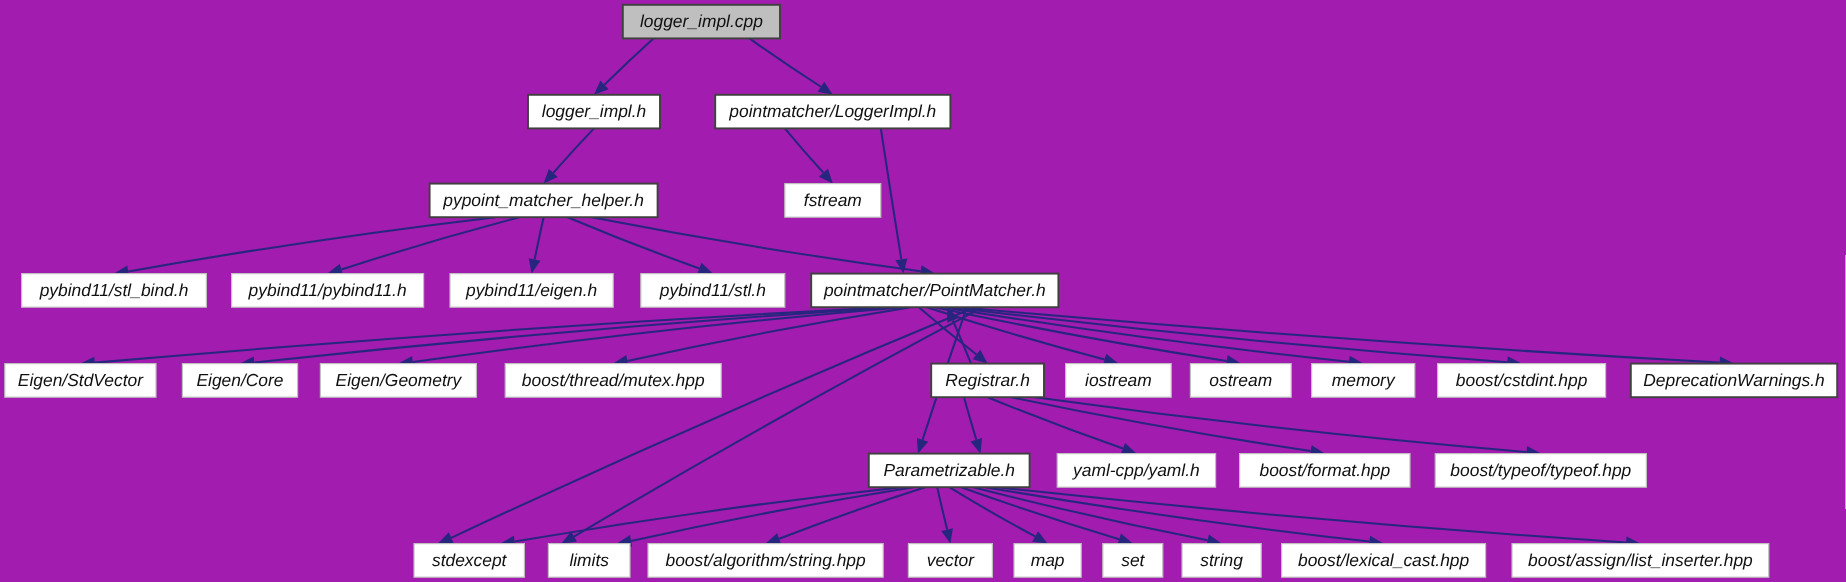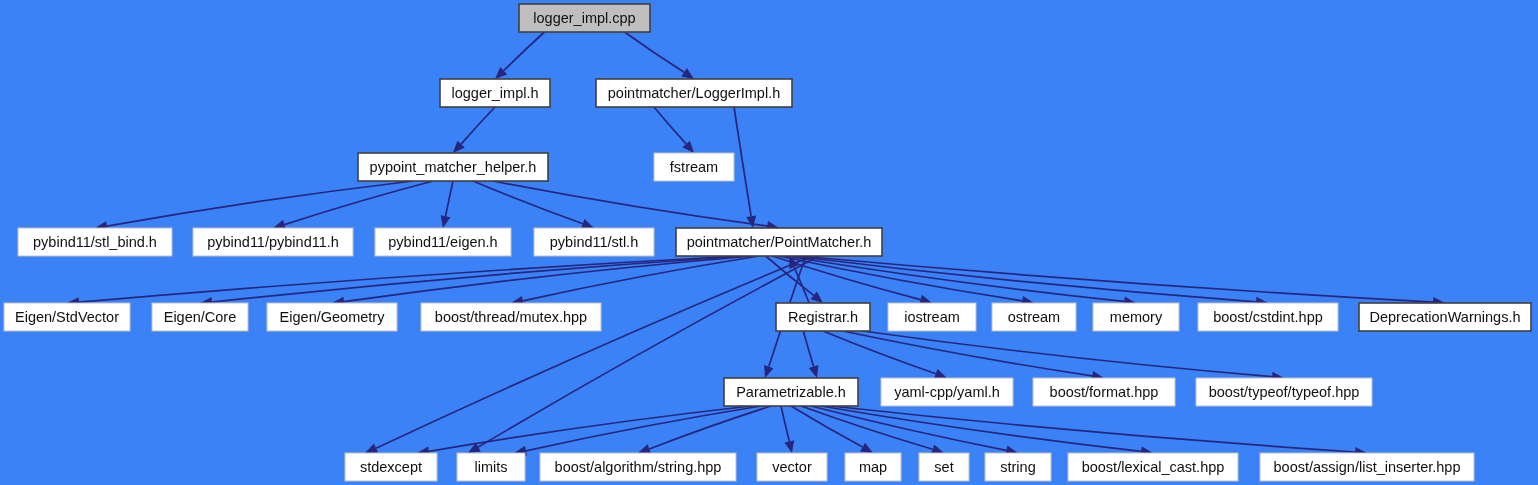--- a/index.html
+++ b/index.html
@@ -10,21 +10,22 @@
   body {
     width: 1538px;
     height: 485px;
     overflow: hidden;
     font-family: "Liberation Sans", sans-serif;
   }
   #graph-root {
     position: relative;
     width: 1538px;
     height: 485px;
-    background: #3b82f6;
+    background: #a21caf;
+    font-style: italic;
   }
   svg#dep-graph {
     display: block;
     width: 1538px;
     height: 485px;
   }
   .node-box {
     fill: #ffffff;
     stroke: #bfbfbf;
     stroke-width: 1;

